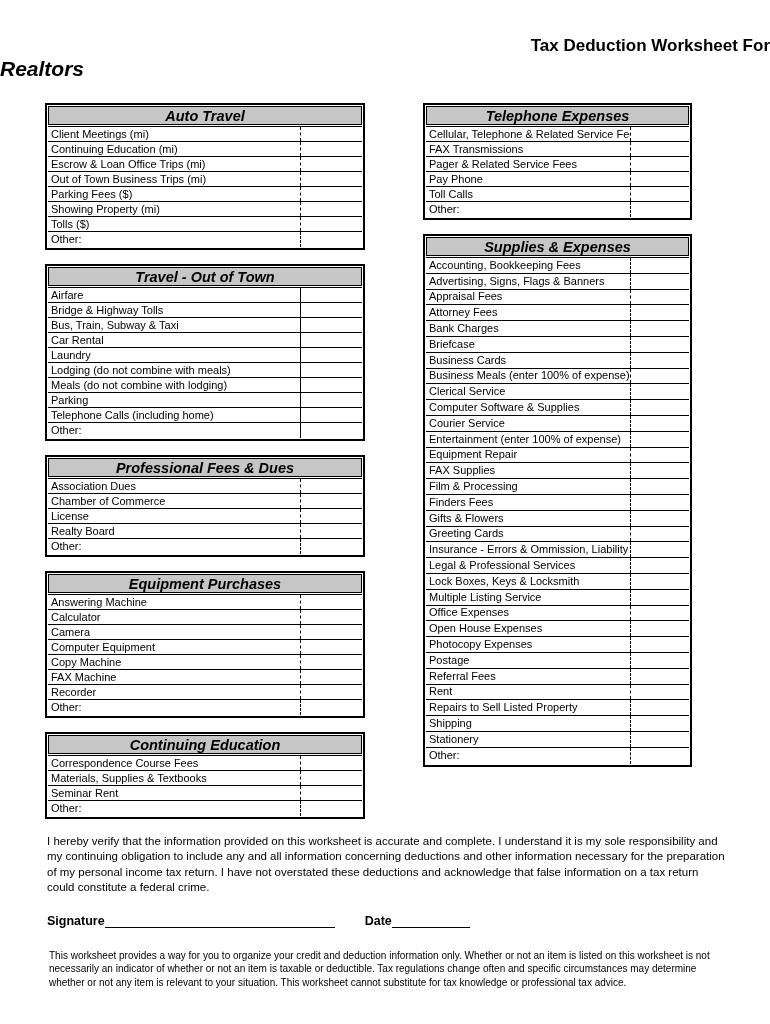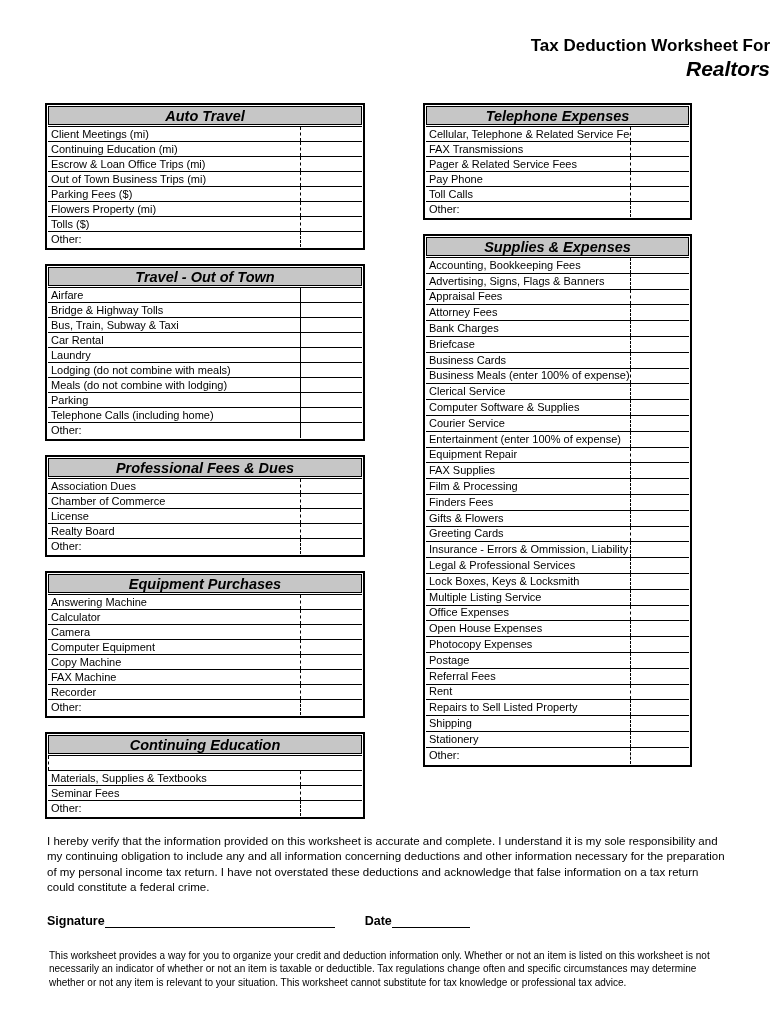--- a/index.html
+++ b/index.html
@@ -13,21 +13,21 @@
     position: relative;
   }
   .title {
     margin-top: 36px;
     text-align: right;
     font-size: 17px;
     font-weight: bold;
     line-height: 20px;
   }
   .subtitle {
-    text-align: right;
+    text-align: left;
     font-size: 21px;
     font-weight: bold;
     font-style: italic;
     line-height: 24px;
     margin-top: 1px;
   }
   .columns {
     display: flex;
     margin: 22px 42px 0 45px;
     gap: 58px;
@@ -128,21 +128,21 @@
           </div>
           <div class="row">
             <span class="row-label">Out of Town Business Trips (mi)</span>
             <span class="row-value"></span>
           </div>
           <div class="row">
             <span class="row-label">Parking Fees ($)</span>
             <span class="row-value"></span>
           </div>
           <div class="row">
-            <span class="row-label">Flowers Property (mi)</span>
+            <span class="row-label">Showing Property (mi)</span>
             <span class="row-value"></span>
           </div>
           <div class="row">
             <span class="row-label">Tolls ($)</span>
             <span class="row-value"></span>
           </div>
           <div class="row">
             <span class="row-label">Other:</span>
             <span class="row-value"></span>
           </div>
@@ -256,28 +256,29 @@
             <span class="row-label">Other:</span>
             <span class="row-value"></span>
           </div>
         </div>
   </div>
 
   <div class="tbl tbl-continuing-education">
     <div class="tbl-header" style="background: rgb(198, 198, 198);">Continuing Education</div>
     <div class="tbl-rows">
           <div class="row">
+            <span class="row-label">Correspondence Course Fees</span>
             <span class="row-value"></span>
           </div>
           <div class="row">
             <span class="row-label">Materials, Supplies &amp; Textbooks</span>
             <span class="row-value"></span>
           </div>
           <div class="row">
-            <span class="row-label">Seminar Fees</span>
+            <span class="row-label">Seminar Rent</span>
             <span class="row-value"></span>
           </div>
           <div class="row">
             <span class="row-label">Other:</span>
             <span class="row-value"></span>
           </div>
         </div>
   </div>
 </div>
   <div class="col col-right" id="col-right">

